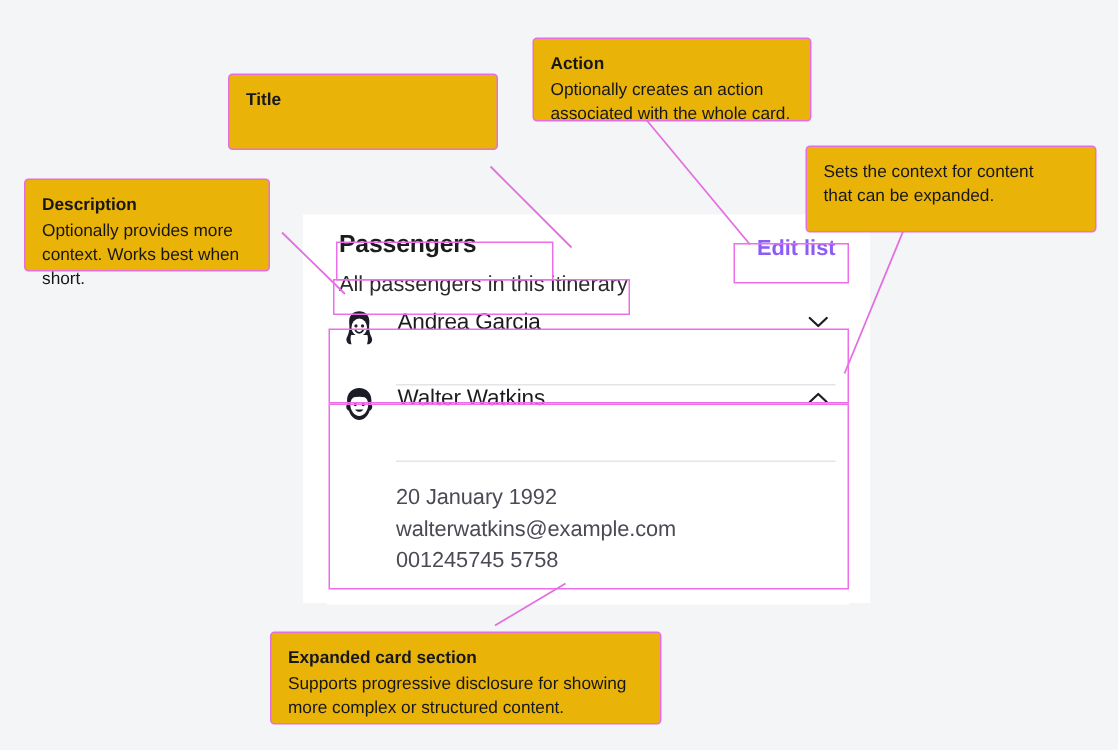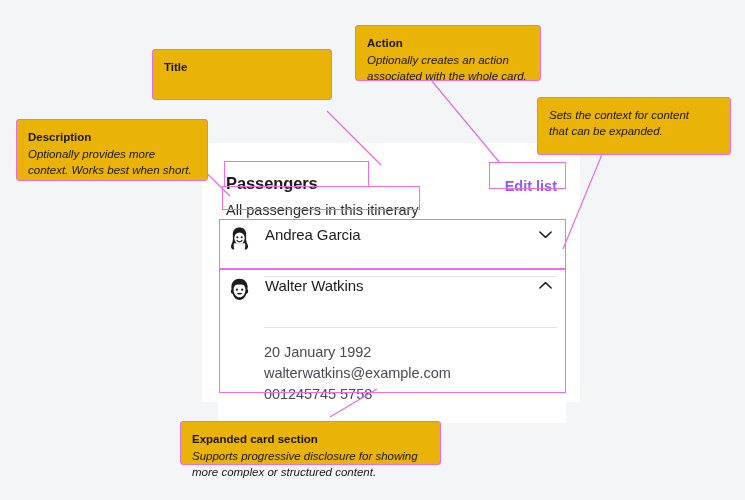--- a/index.html
+++ b/index.html
@@ -27,21 +27,21 @@
     top: 143px;
     width: 378px;
     height: 259px;
     background: #ffffff;
   }
 
   
   .card {
     position: absolute;
     left: 218px;
-    top: 172px;
+    top: 152px;
     width: 348px;
     background: #ffffff;
   }
 
   .card-header {
     position: relative;
     padding: 0;
     height: 54px;
   }
   .card-title {
@@ -136,21 +136,20 @@
     font-size: 11.5px;
     font-weight: bold;
     color: #17171a;
     line-height: 16px;
     margin-bottom: 1px;
   }
   .note-body {
     font-size: 11.5px;
     color: #17171a;
     line-height: 16px;
-    font-style: italic;
   }
 
   
   .hl {
     position: absolute;
     border: 1.5px solid #ec6ee8;
     box-sizing: border-box;
     pointer-events: none;
   }
 
@@ -238,27 +237,27 @@
 
   <div class="note" style="left:152px; top:49px; width:180px; height:51px;">
     <div class="note-title">Title</div>
   </div>
 
   <div class="note" style="left:355px; top:25px; width:186px; height:56px;">
     <div class="note-title">Action</div>
     <div class="note-body">Optionally creates an action<br>associated with the whole card.</div>
   </div>
 
-  <div class="note" style="left:16px; top:119px; width:192px; height:62px;">
+  <div class="note" style="left:16px; top:119px; width:164px; height:62px;">
     <div class="note-title">Description</div>
     <div class="note-body">Optionally provides more<br>context. Works best when short.</div>
   </div>
 
   <div class="note" style="left:537px; top:97px; width:194px; height:58px;">
     <div class="note-body">Sets the context for content<br>that can be expanded.</div>
   </div>
 
-  <div class="note" style="left:180px; top:421px; width:261px; height:44px;">
+  <div class="note" style="left:180px; top:421px; width:261px; height:62px;">
     <div class="note-title">Expanded card section</div>
     <div class="note-body">Supports progressive disclosure for showing<br>more complex or structured content.</div>
   </div>
 
 </div>
 
 </body></html>

